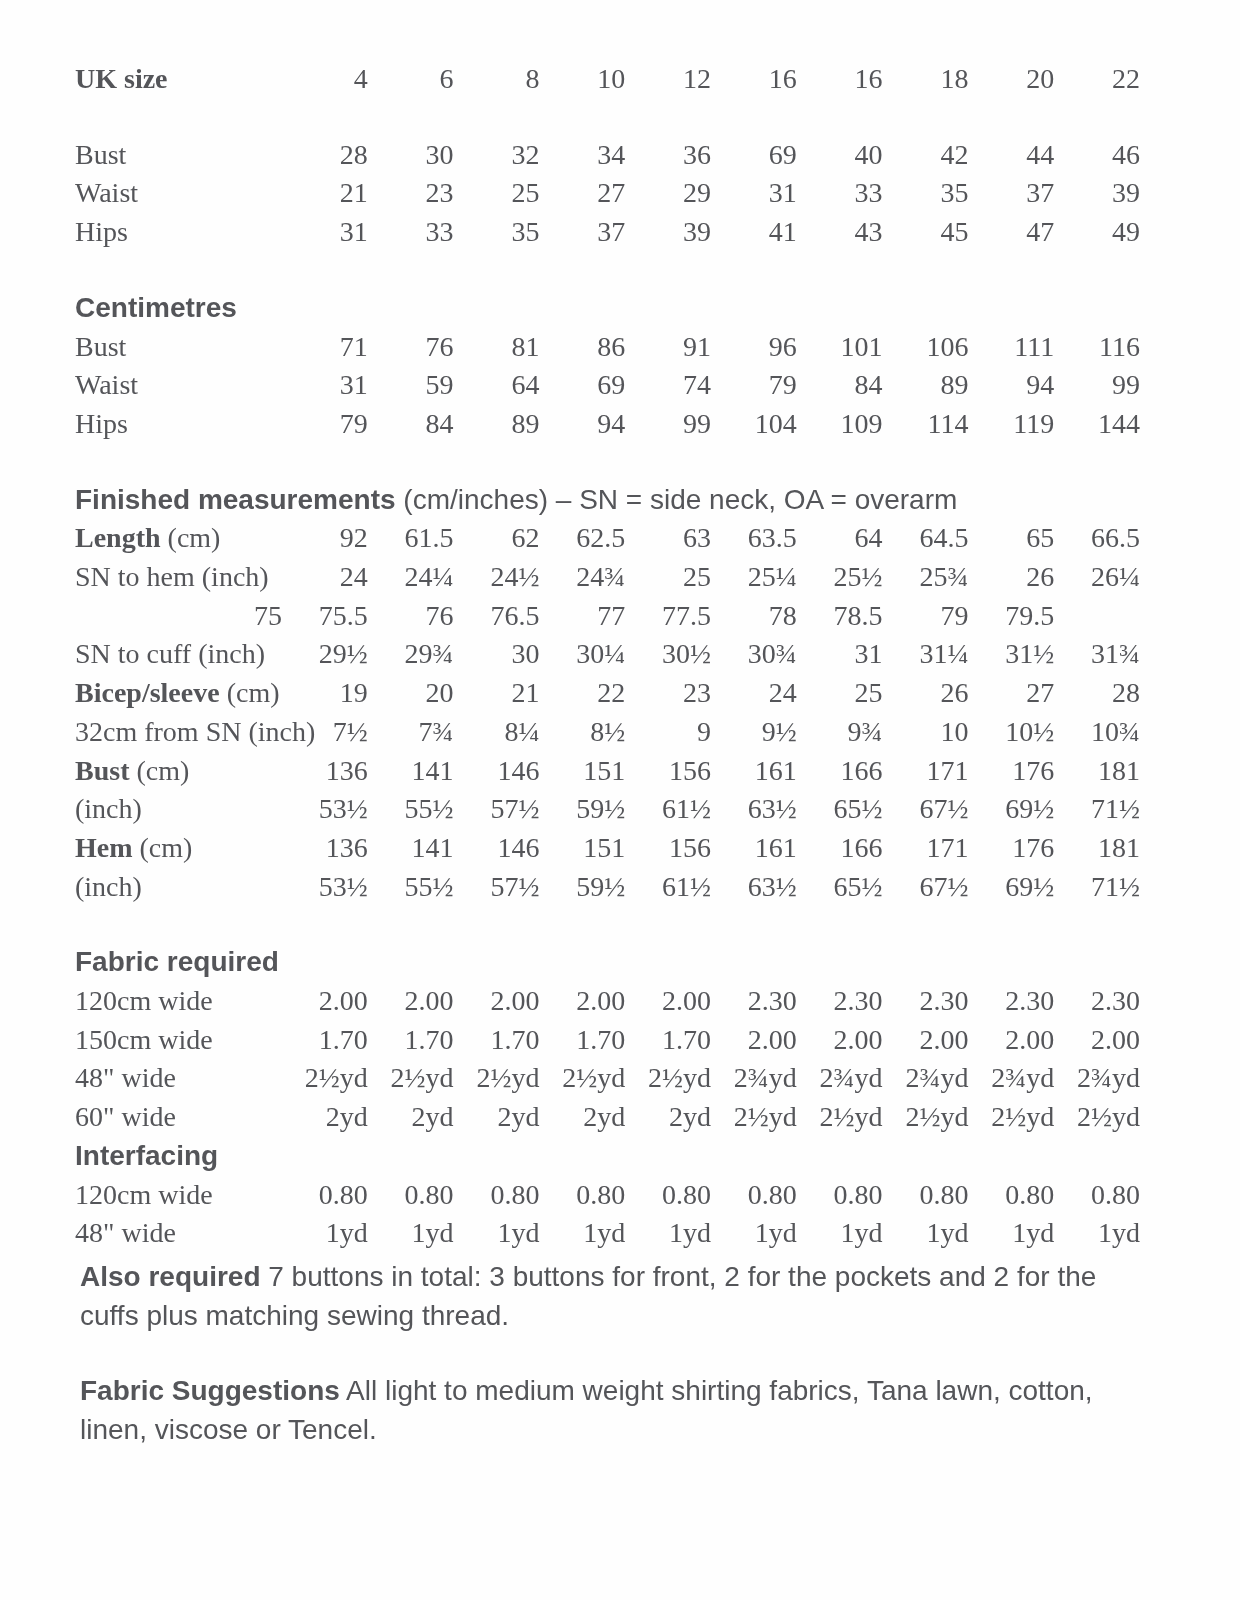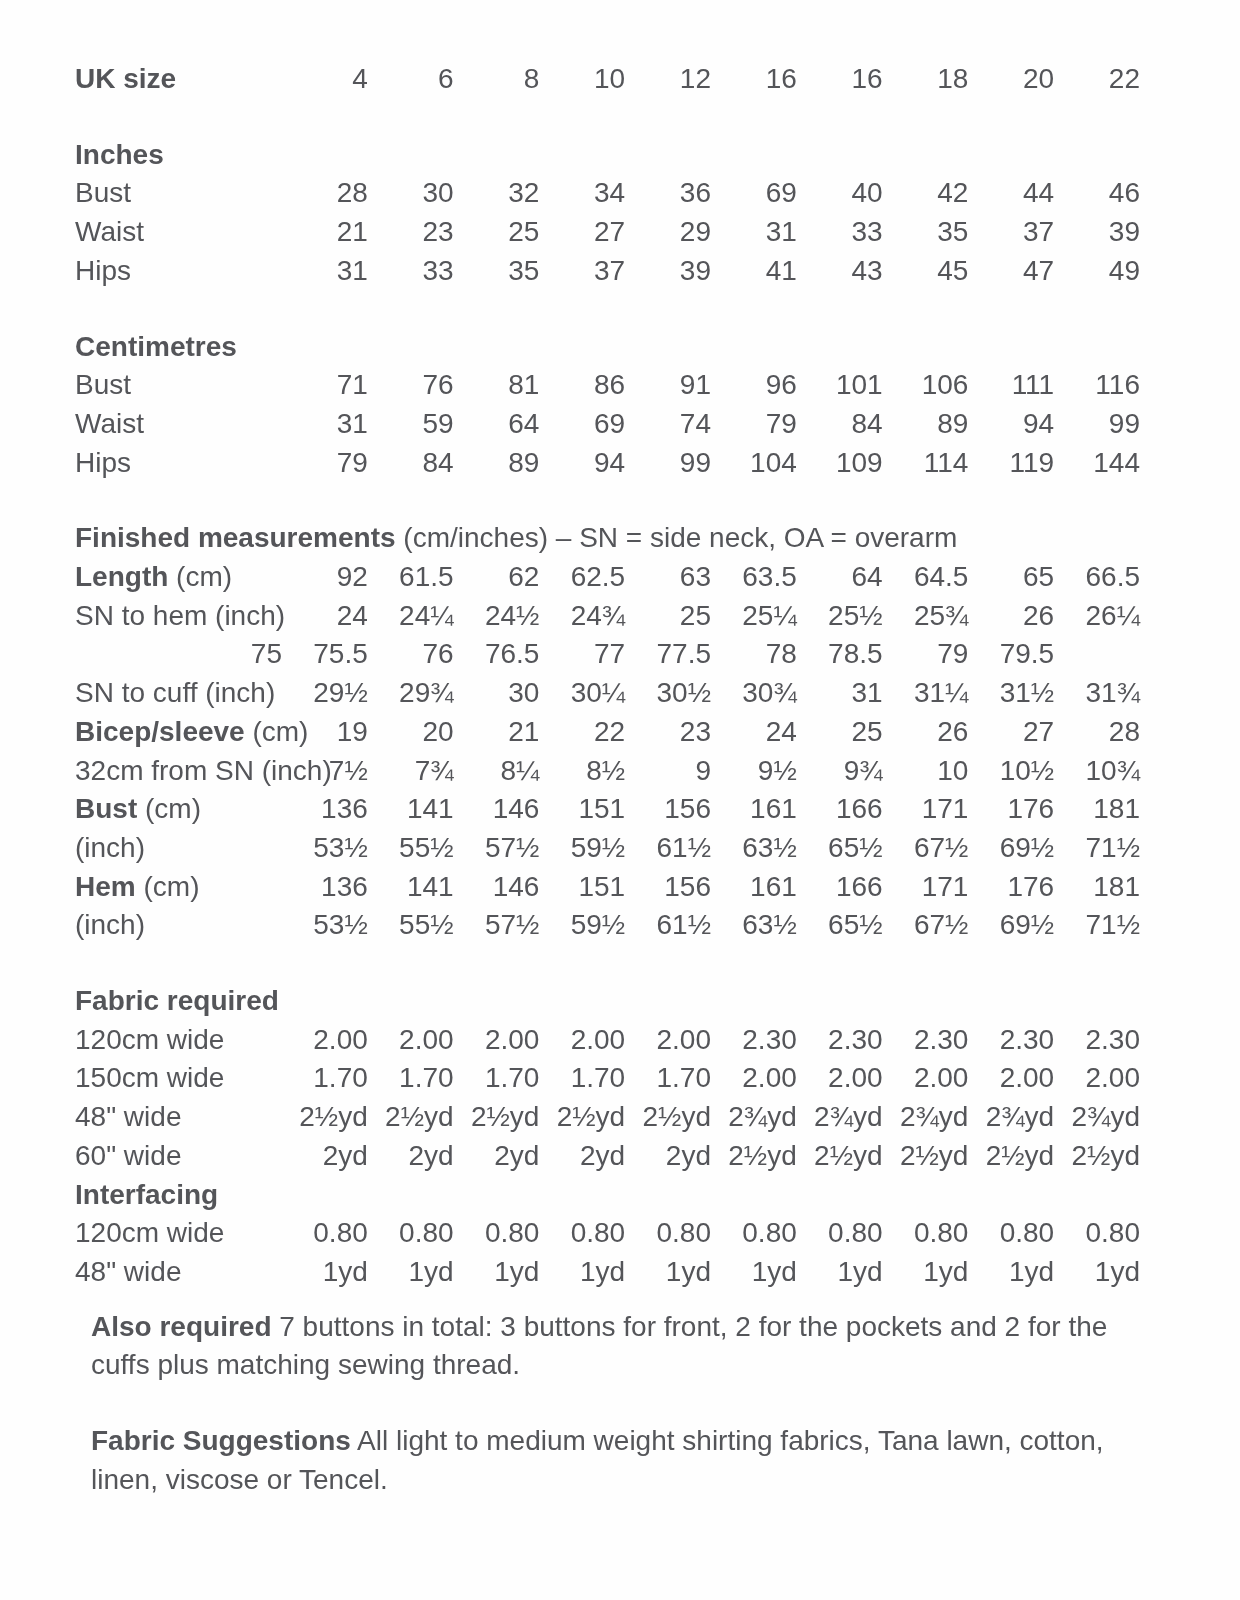--- a/index.html
+++ b/index.html
@@ -13,27 +13,28 @@
     font-family: "Liberation Sans", sans-serif;
     font-size: 28px;
     line-height: 38.7px;
     color: #545559;
     overflow: hidden;
   }
   .trow {
     display: grid;
     grid-template-columns: 207px repeat(10, 1fr);
     width: 100%;
+    font-family: Liberation Serif, serif;
   }
   .lab { white-space: nowrap; overflow: visible; }
   .num { text-align: right; white-space: nowrap; }
   .sb  { font-weight: 700; }
   .block { margin-top: 37px; }
   .heading { font-weight: 700; }
-  .para { margin: 16px; max-width: 1070px; }
+  .para { margin: 5px; max-width: 1070px; }
 </style>
 </head>
 <body>
 
 <div class="page">
 
   <div>
       <div class="trow">
         <div class="lab"><span class="sb">UK size</span></div>
         <div class="num">4</div>
@@ -43,21 +44,20 @@
         <div class="num">12</div>
         <div class="num">16</div>
         <div class="num">16</div>
         <div class="num">18</div>
         <div class="num">20</div>
         <div class="num">22</div>
       </div>
     </div>
 
   <section class="block">
-    <div class="heading">Inches</div>
     <div>
         <div class="trow">
           <div class="lab"><span>Bust</span></div>
           <div class="num">28</div>
           <div class="num">30</div>
           <div class="num">32</div>
           <div class="num">34</div>
           <div class="num">36</div>
           <div class="num">69</div>
           <div class="num">40</div>

